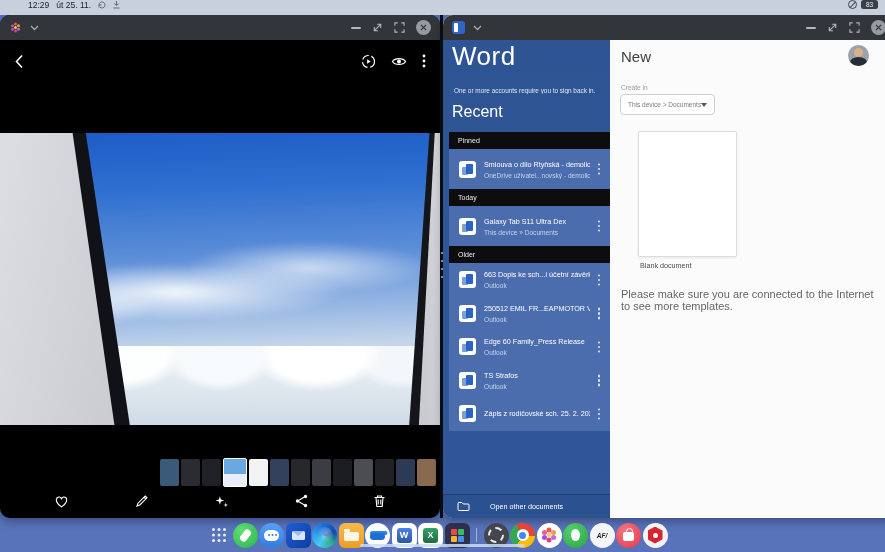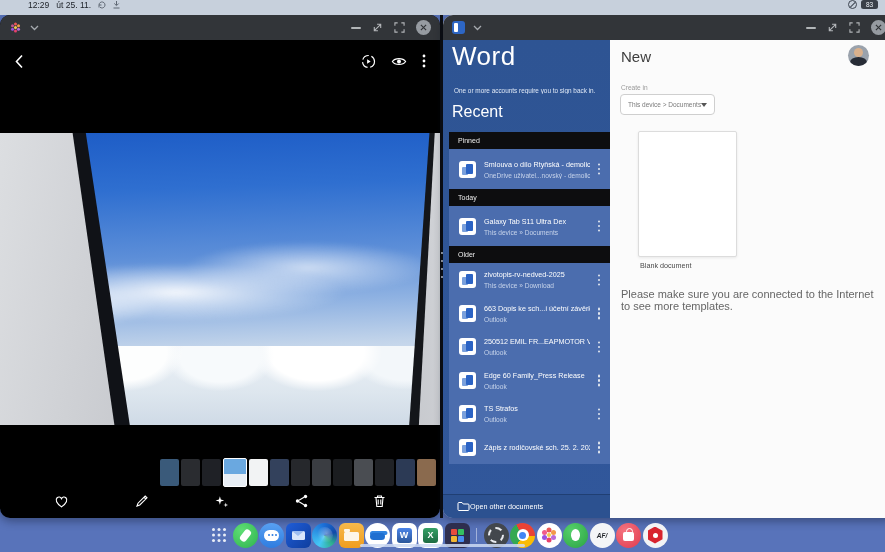--- a/index.html
+++ b/index.html
@@ -77,21 +77,21 @@
   .item.tall{height:40px}
   .doc-icon{width:17px;height:17px;background:#fff;border-radius:3px;position:relative;flex:none}
   .doc-icon::before{content:"";position:absolute;left:3px;bottom:3px;width:6px;height:8px;background:#7aa0dc;border-radius:1px}
   .doc-icon::after{content:"";position:absolute;left:6.5px;top:3px;width:7px;height:10px;background:#2b63c4;border-radius:1px}
   .item-text{flex:1;min-width:0}
   .item-title{font-size:7.2px;color:#fff;white-space:nowrap;overflow:hidden}
   .item-sub{font-size:6.6px;color:#c6d3ea;margin-top:3px;white-space:nowrap;overflow:hidden}
   .kebab{width:2.5px;height:2.5px;border-radius:50%;background:#e2e7ef;flex:none;margin-right:3px;
          box-shadow:0 -4.5px 0 #e2e7ef,0 4.5px 0 #e2e7ef}
   .open-other{position:absolute;left:0;bottom:0;width:167px;height:24px;background:#2c5190;border-top:1px solid #203f73;
-              display:flex;align-items:center;gap:0;padding-left:14px;box-sizing:border-box;color:#fff;font-size:7.2px}
+              display:flex;align-items:center;gap:20px;padding-left:14px;box-sizing:border-box;color:#fff;font-size:7.2px}
 
   .wright{position:absolute;left:167px;top:25px;width:275px;height:478px;background:#fbfbfb}
   .new-title{position:absolute;left:11px;top:8px;font-size:15px;color:#3e3e3e}
   .avatar{position:absolute;left:238px;top:5px;width:21px;height:21px;border-radius:50%;background:#9aa2ac;overflow:hidden}
   .avatar::before{content:"";position:absolute;left:6px;top:3px;width:9px;height:9px;border-radius:50%;background:#d9b08c}
   .avatar::after{content:"";position:absolute;left:2px;top:12px;width:17px;height:11px;border-radius:50% 50% 0 0;background:#272c36}
   .create-label{position:absolute;left:11px;top:44px;font-size:6.6px;color:#9a9a9a}
   .dropdown{position:absolute;left:10px;top:54px;width:95px;height:21px;background:#fff;border:1px solid #cfcfcf;border-radius:4px;
             display:flex;align-items:center;justify-content:space-between;padding:0 7px;box-sizing:border-box}
   .dd-text{font-size:6.5px;color:#7a7a7a;white-space:nowrap;overflow:hidden}
@@ -357,28 +357,20 @@
           <div class="item-text">
             <div class="item-title">Galaxy Tab S11 Ultra Dex</div>
             <div class="item-sub">This device » Documents</div>
           </div>
           <div class="kebab"></div>
         </div>
         <div class="sec-header">Older</div>
         <div class="item">
           <div class="doc-icon"></div>
           <div class="item-text">
-            <div class="item-title">zivotopis-rv-nedved-2025</div>
-            <div class="item-sub">This device » Download</div>
-          </div>
-          <div class="kebab"></div>
-        </div>
-        <div class="item">
-          <div class="doc-icon"></div>
-          <div class="item-text">
             <div class="item-title">663  Dopis ke sch...í účetní závěrky</div>
             <div class="item-sub">Outlook</div>
           </div>
           <div class="kebab"></div>
         </div>
         <div class="item">
           <div class="doc-icon"></div>
           <div class="item-text">
             <div class="item-title">250512 EMIL FR...EAPMOTOR V CR</div>
             <div class="item-sub">Outlook</div>

